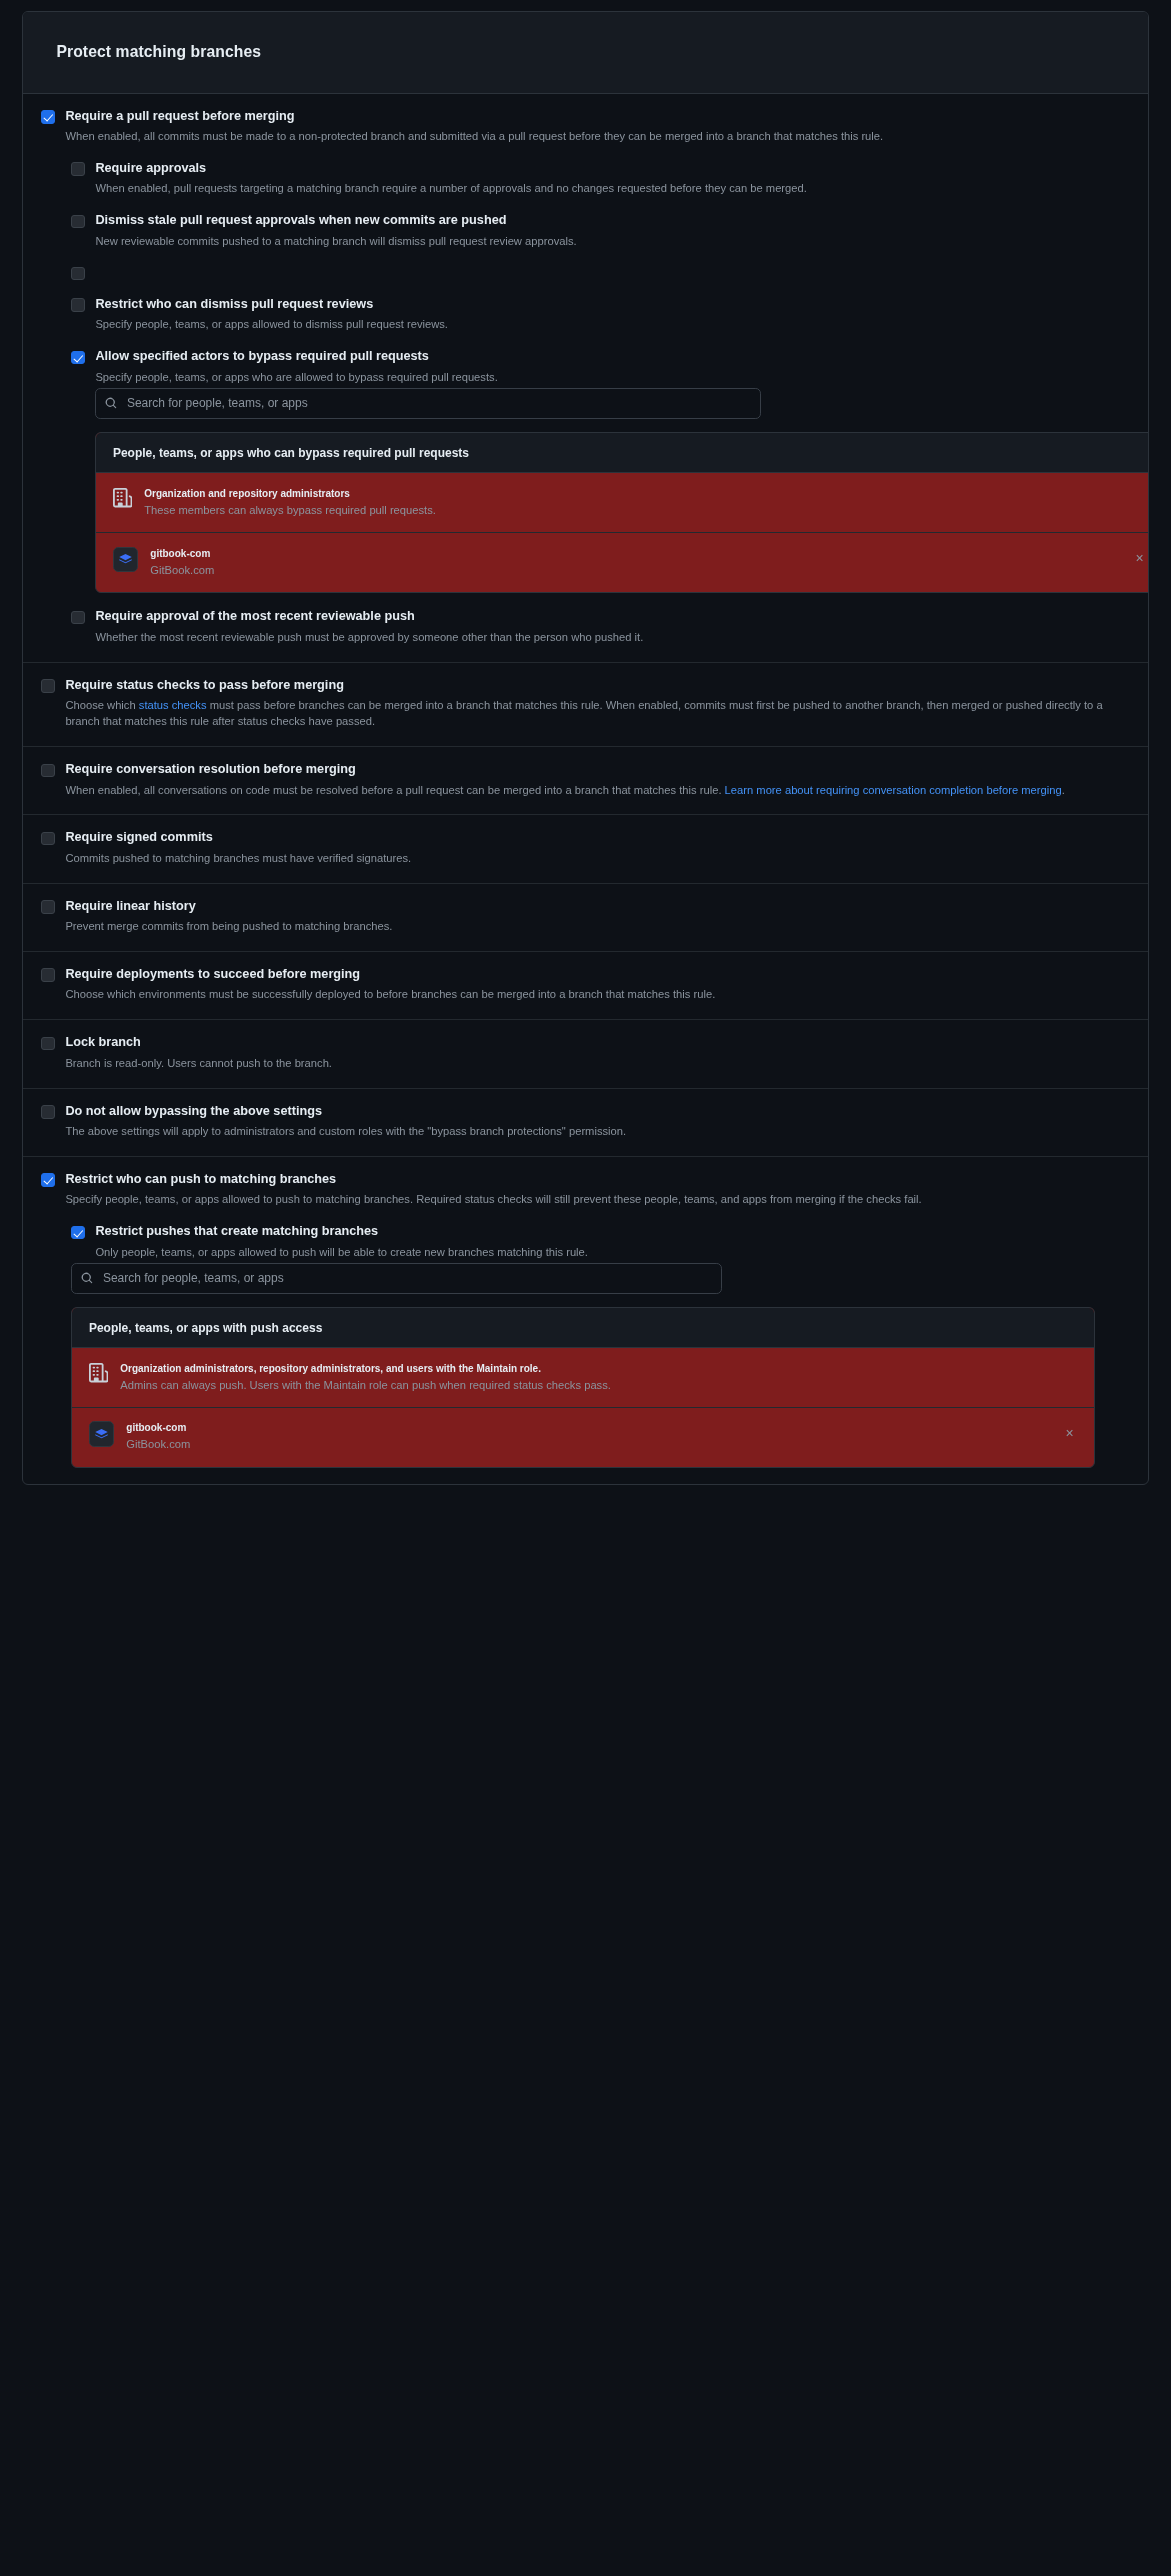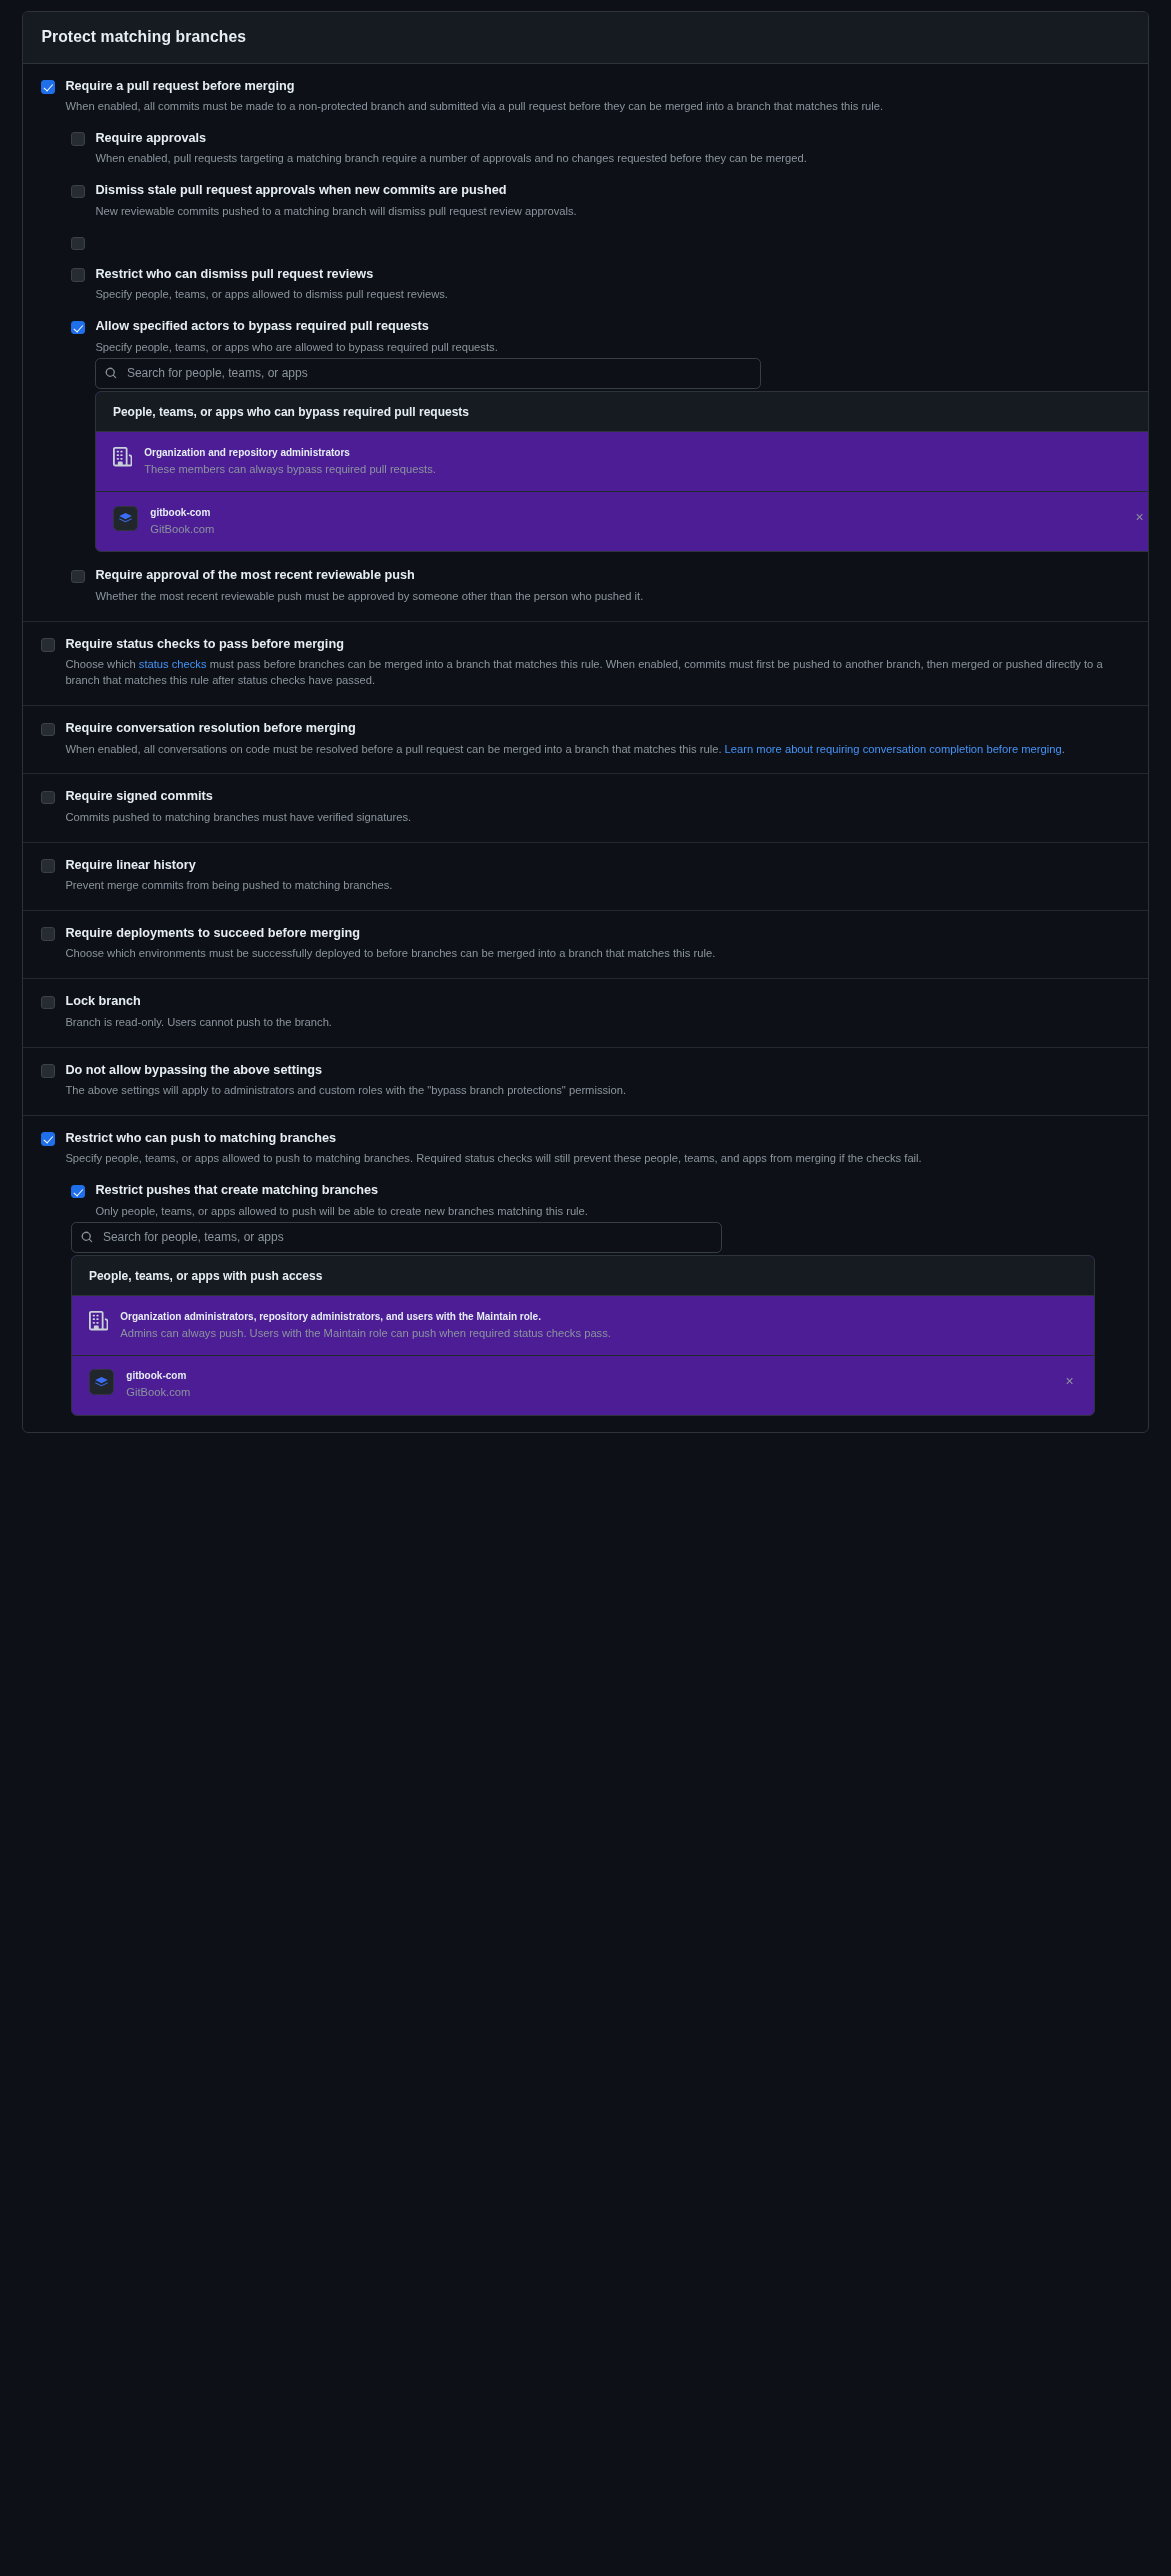--- a/index.html
+++ b/index.html
@@ -23,21 +23,21 @@
     border-radius: 6px;
     background: #0d1117;
     overflow: hidden;
   }
   .panel-header {
     padding: 16.5px 18px;
     border-bottom: 0.7px solid #2c333b;
     background: #161b22;
   }
   .panel-header h2 {
-    margin: 0;
+    margin: 15px;
     font-size: 15.7px;
     font-weight: bold;
     color: #e6edf3;
     letter-spacing: 0.1px;
   }
   .section {
     border-bottom: 0.7px solid #23292f;
     padding: 15px 18px 16.5px 18px;
   }
   .section:last-child { border-bottom: none; }
@@ -108,26 +108,26 @@
     background: transparent;
     border: none;
     outline: none;
     color: #c9d1d9;
     font-size: 12px;
     font-family: "Liberation Sans", sans-serif;
   }
   .search-box input::placeholder { color: #8b949e; }
 
   .list-card {
-    margin-top: 2px;
+    margin-top: 13px;
     width: 1070px;
     border: 0.7px solid #2c333b;
     border-radius: 6px;
     overflow: hidden;
-    background: #4c1d95;
+    background: #7f1d1d;
   }
   .list-card-header {
     padding: 12.7px 16.5px;
     background: #161b22;
     border-bottom: 0.7px solid #2c333b;
     font-size: 12px;
     font-weight: bold;
     color: #e6edf3;
   }
   .list-item {

